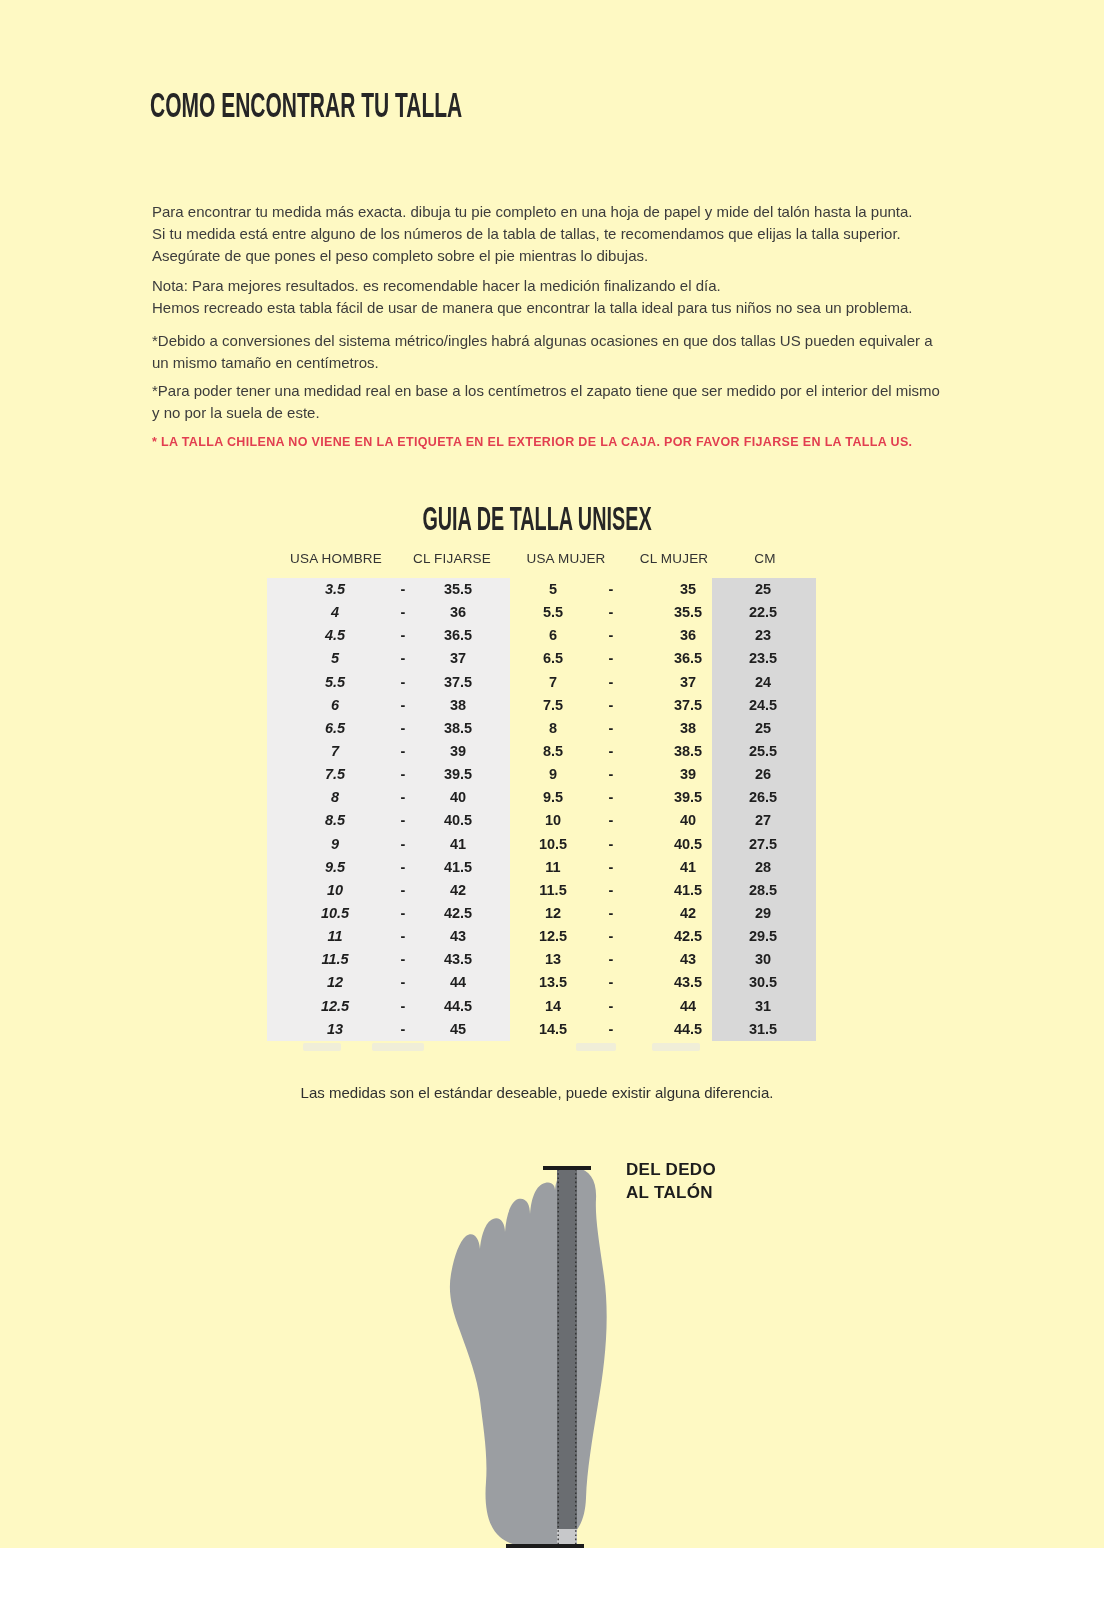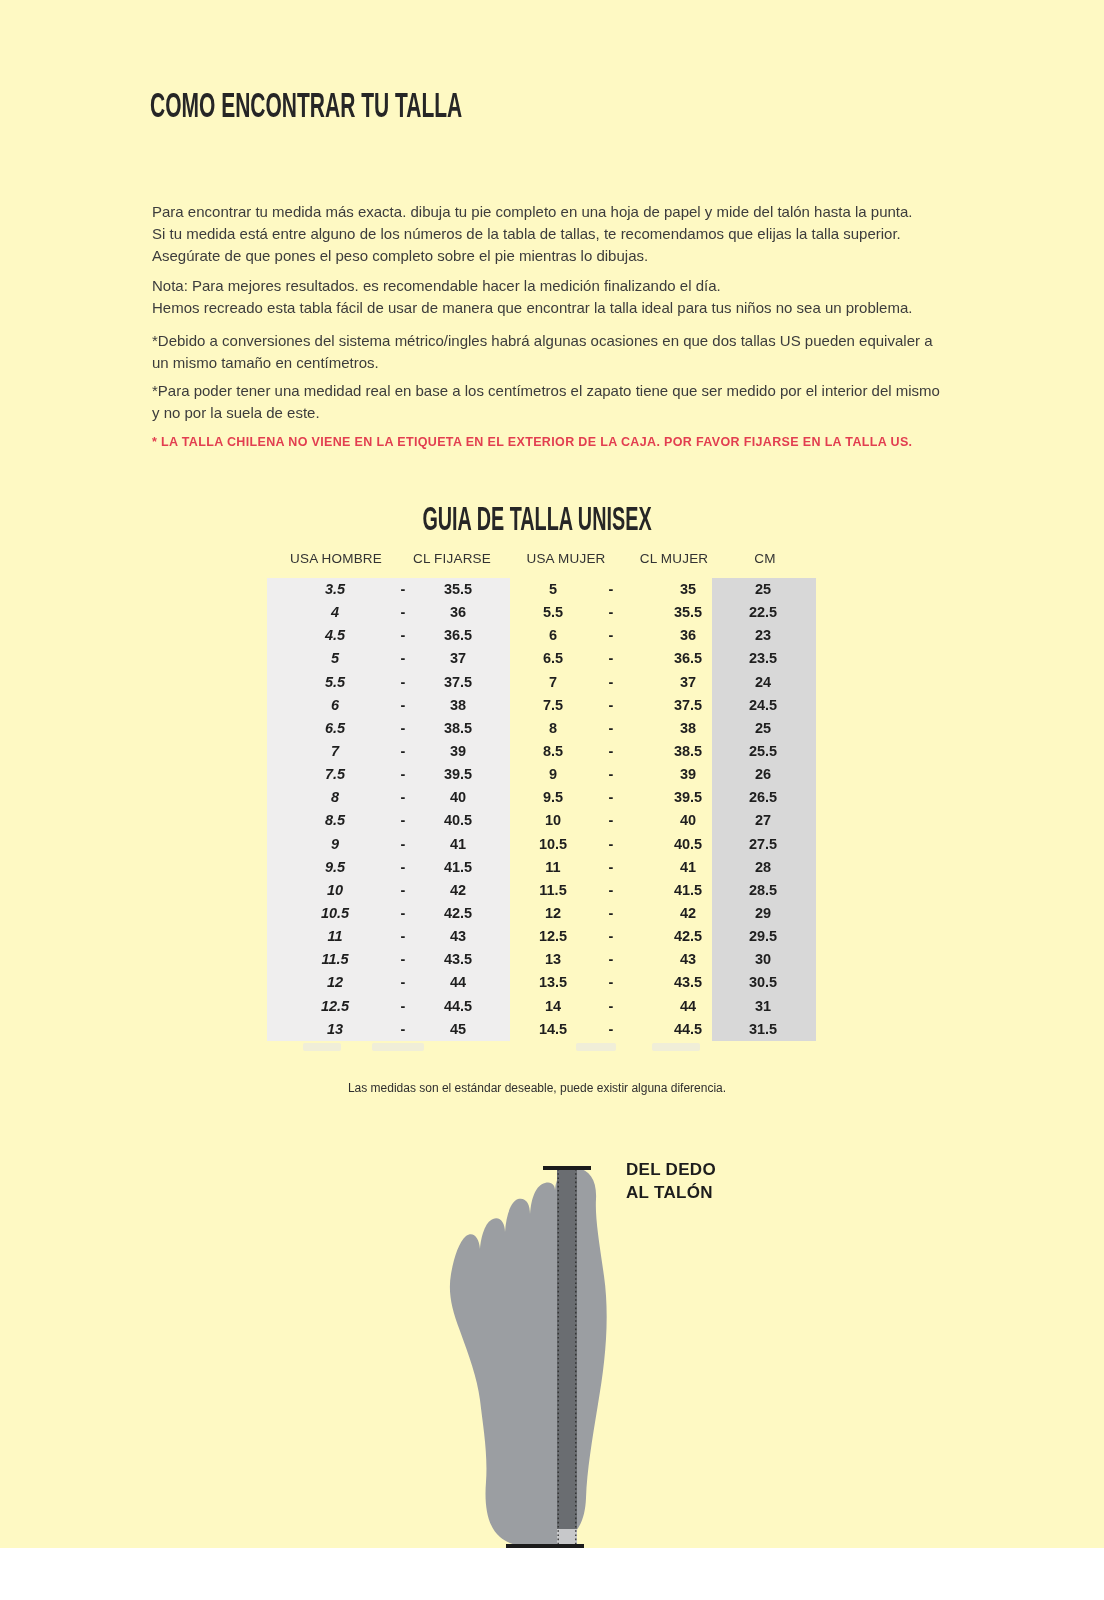--- a/index.html
+++ b/index.html
@@ -48,21 +48,21 @@
     position:absolute;transform:translateX(-50%);
     font-size:14.5px;font-weight:700;color:#1e1e1e;line-height:23.15px;
     white-space:nowrap;
   }
   .c1{left:68px;font-style:italic;} .d1{left:136px;} .c2{left:191px;}
   .c3{left:286px;} .d2{left:344px;} .c4{left:401px;margin-left:20px;} .c5{left:496px;}
   
   .smudge{position:absolute;height:8px;background:#e6e6e6;opacity:.6;border-radius:2px;}
   
   .tbl-caption{
-    left:537px;top:1069px;font-size:12px;color:#2f2f2f;white-space:nowrap;
+    left:537px;top:1069px;font-size:15px;color:#2f2f2f;white-space:nowrap;
     transform:translateX(-50%);
   }
   
   .foot-wrap{left:440px;top:1136px;width:190px;height:430px;}
   .foot-label{
     left:601px;top:1141px;
     font-size:17px;font-weight:700;line-height:23px;color:#1d1d1d;
     letter-spacing:.3px;white-space:pre-line;margin-left:25px;
   }
 </style>

